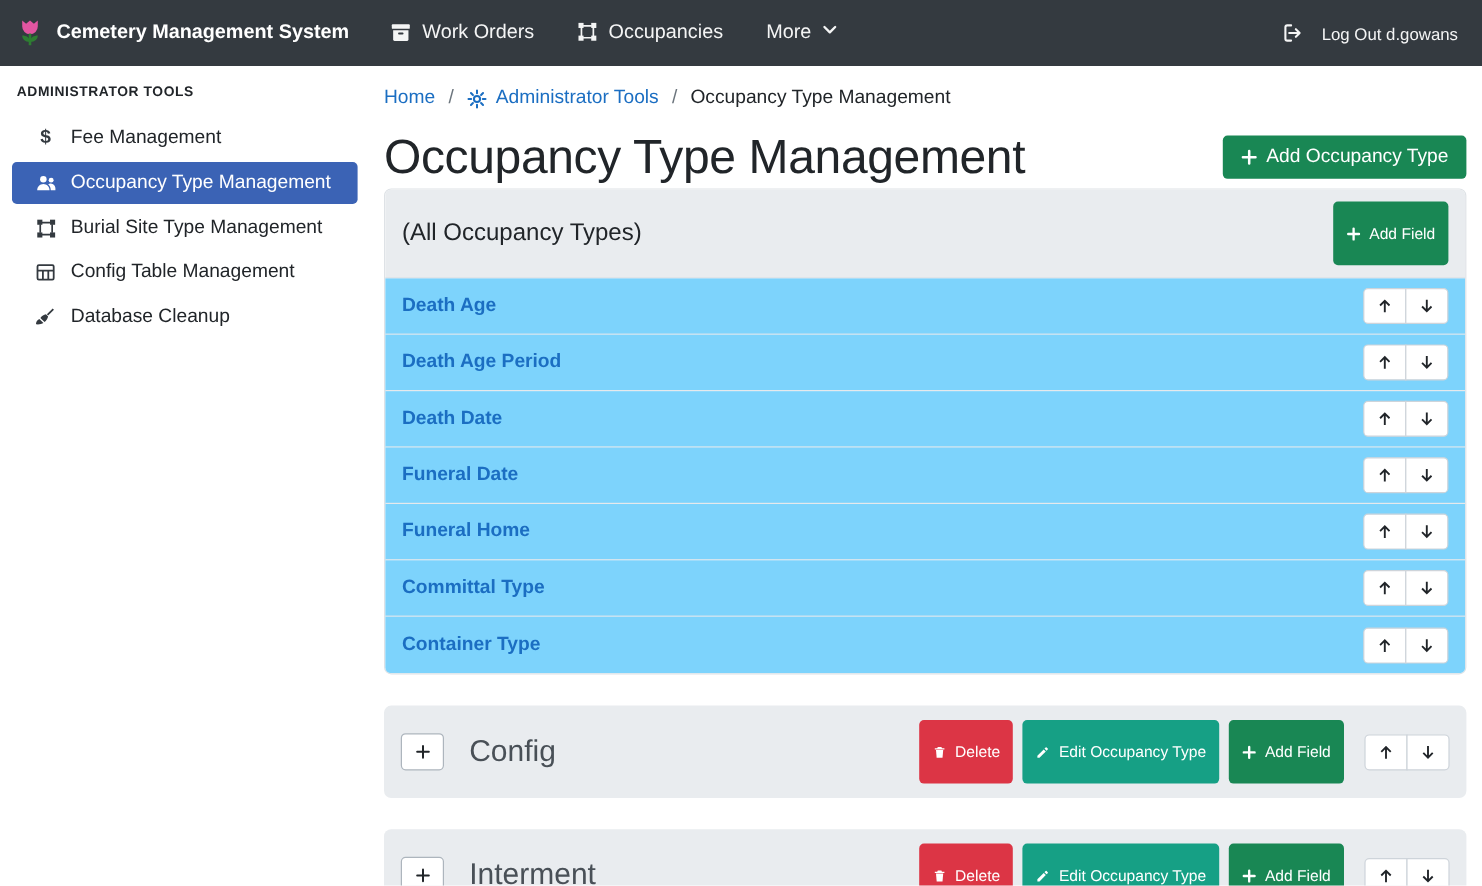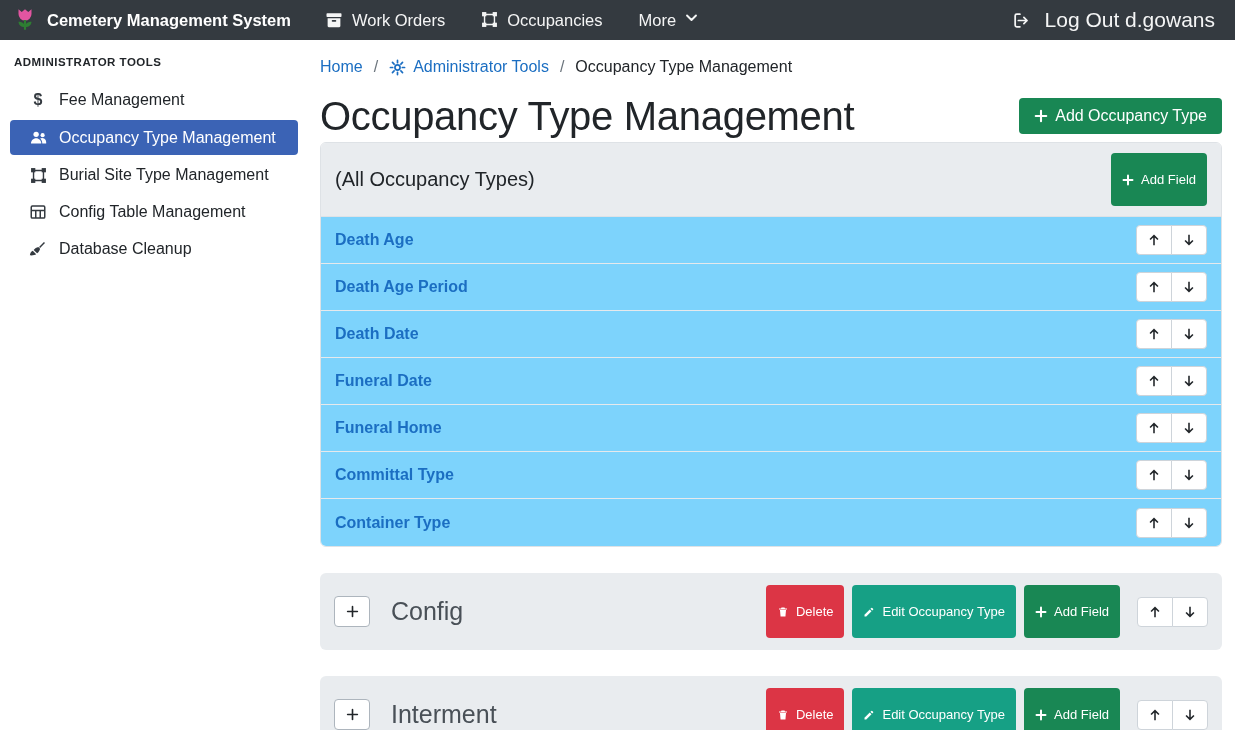--- a/index.html
+++ b/index.html
@@ -10,26 +10,26 @@
     background:#fff;
   }
   :root{
     --navbar-bg:#343a40; --active-blue:#3b63b5; --link-blue:#1b6ec2;
     --success:#198754; --teal:#16a085; --danger:#dc3545;
     --header-gray:#e9ecef; --border:#dee2e6;
   }
   svg { display:block; }
 
   
-  .navbar{ height:40px; background:var(--navbar-bg); display:flex; align-items:center; padding:0 20px 0 12px; color:#fff; }
+  .navbar{ height:55px; background:var(--navbar-bg); display:flex; align-items:center; padding:0 20px 0 12px; color:#fff; }
   .brand{ display:flex; align-items:center; gap:9px; font-weight:700; font-size:16.5px; margin-right:34px; cursor:pointer; }
   .nav-links{ display:flex; align-items:center; gap:36px; }
   .nav-link{ display:flex; align-items:flex-start; gap:9px; font-size:16.5px; color:rgba(255,255,255,.95); cursor:pointer; }
   .spacer{ flex:1; }
-  .logout{ display:flex; align-items:center; gap:14px; font-size:21px; color:rgba(255,255,255,.95); cursor:pointer;justify-content:space-between; }
+  .logout{ display:flex; align-items:center; gap:14px; font-size:14px; color:rgba(255,255,255,.95); cursor:pointer;justify-content:space-between; }
 
   
   .layout{ display:flex; height:690px; }
   .sidebar{ width:308px; flex:none; padding-top:4px; background:#fff; }
   .side-heading{ font-size:11.5px; font-weight:700; letter-spacing:.5px; text-transform:uppercase; padding:12px 14px 12px; color:#212529; }
   .side-item{ display:flex; align-items:center; gap:11px; margin:3px 10px; padding:8px 10px 8px 18px; border-radius:4px; font-size:16px; color:#212529; cursor:pointer; }
   .side-item .sicon{ width:20px; display:inline-flex; justify-content:center; color:#343a40; font-weight:700; }
   .side-item.active{ background:var(--active-blue); color:#fff; }
   .side-item.active .sicon{ color:#fff; }
 

